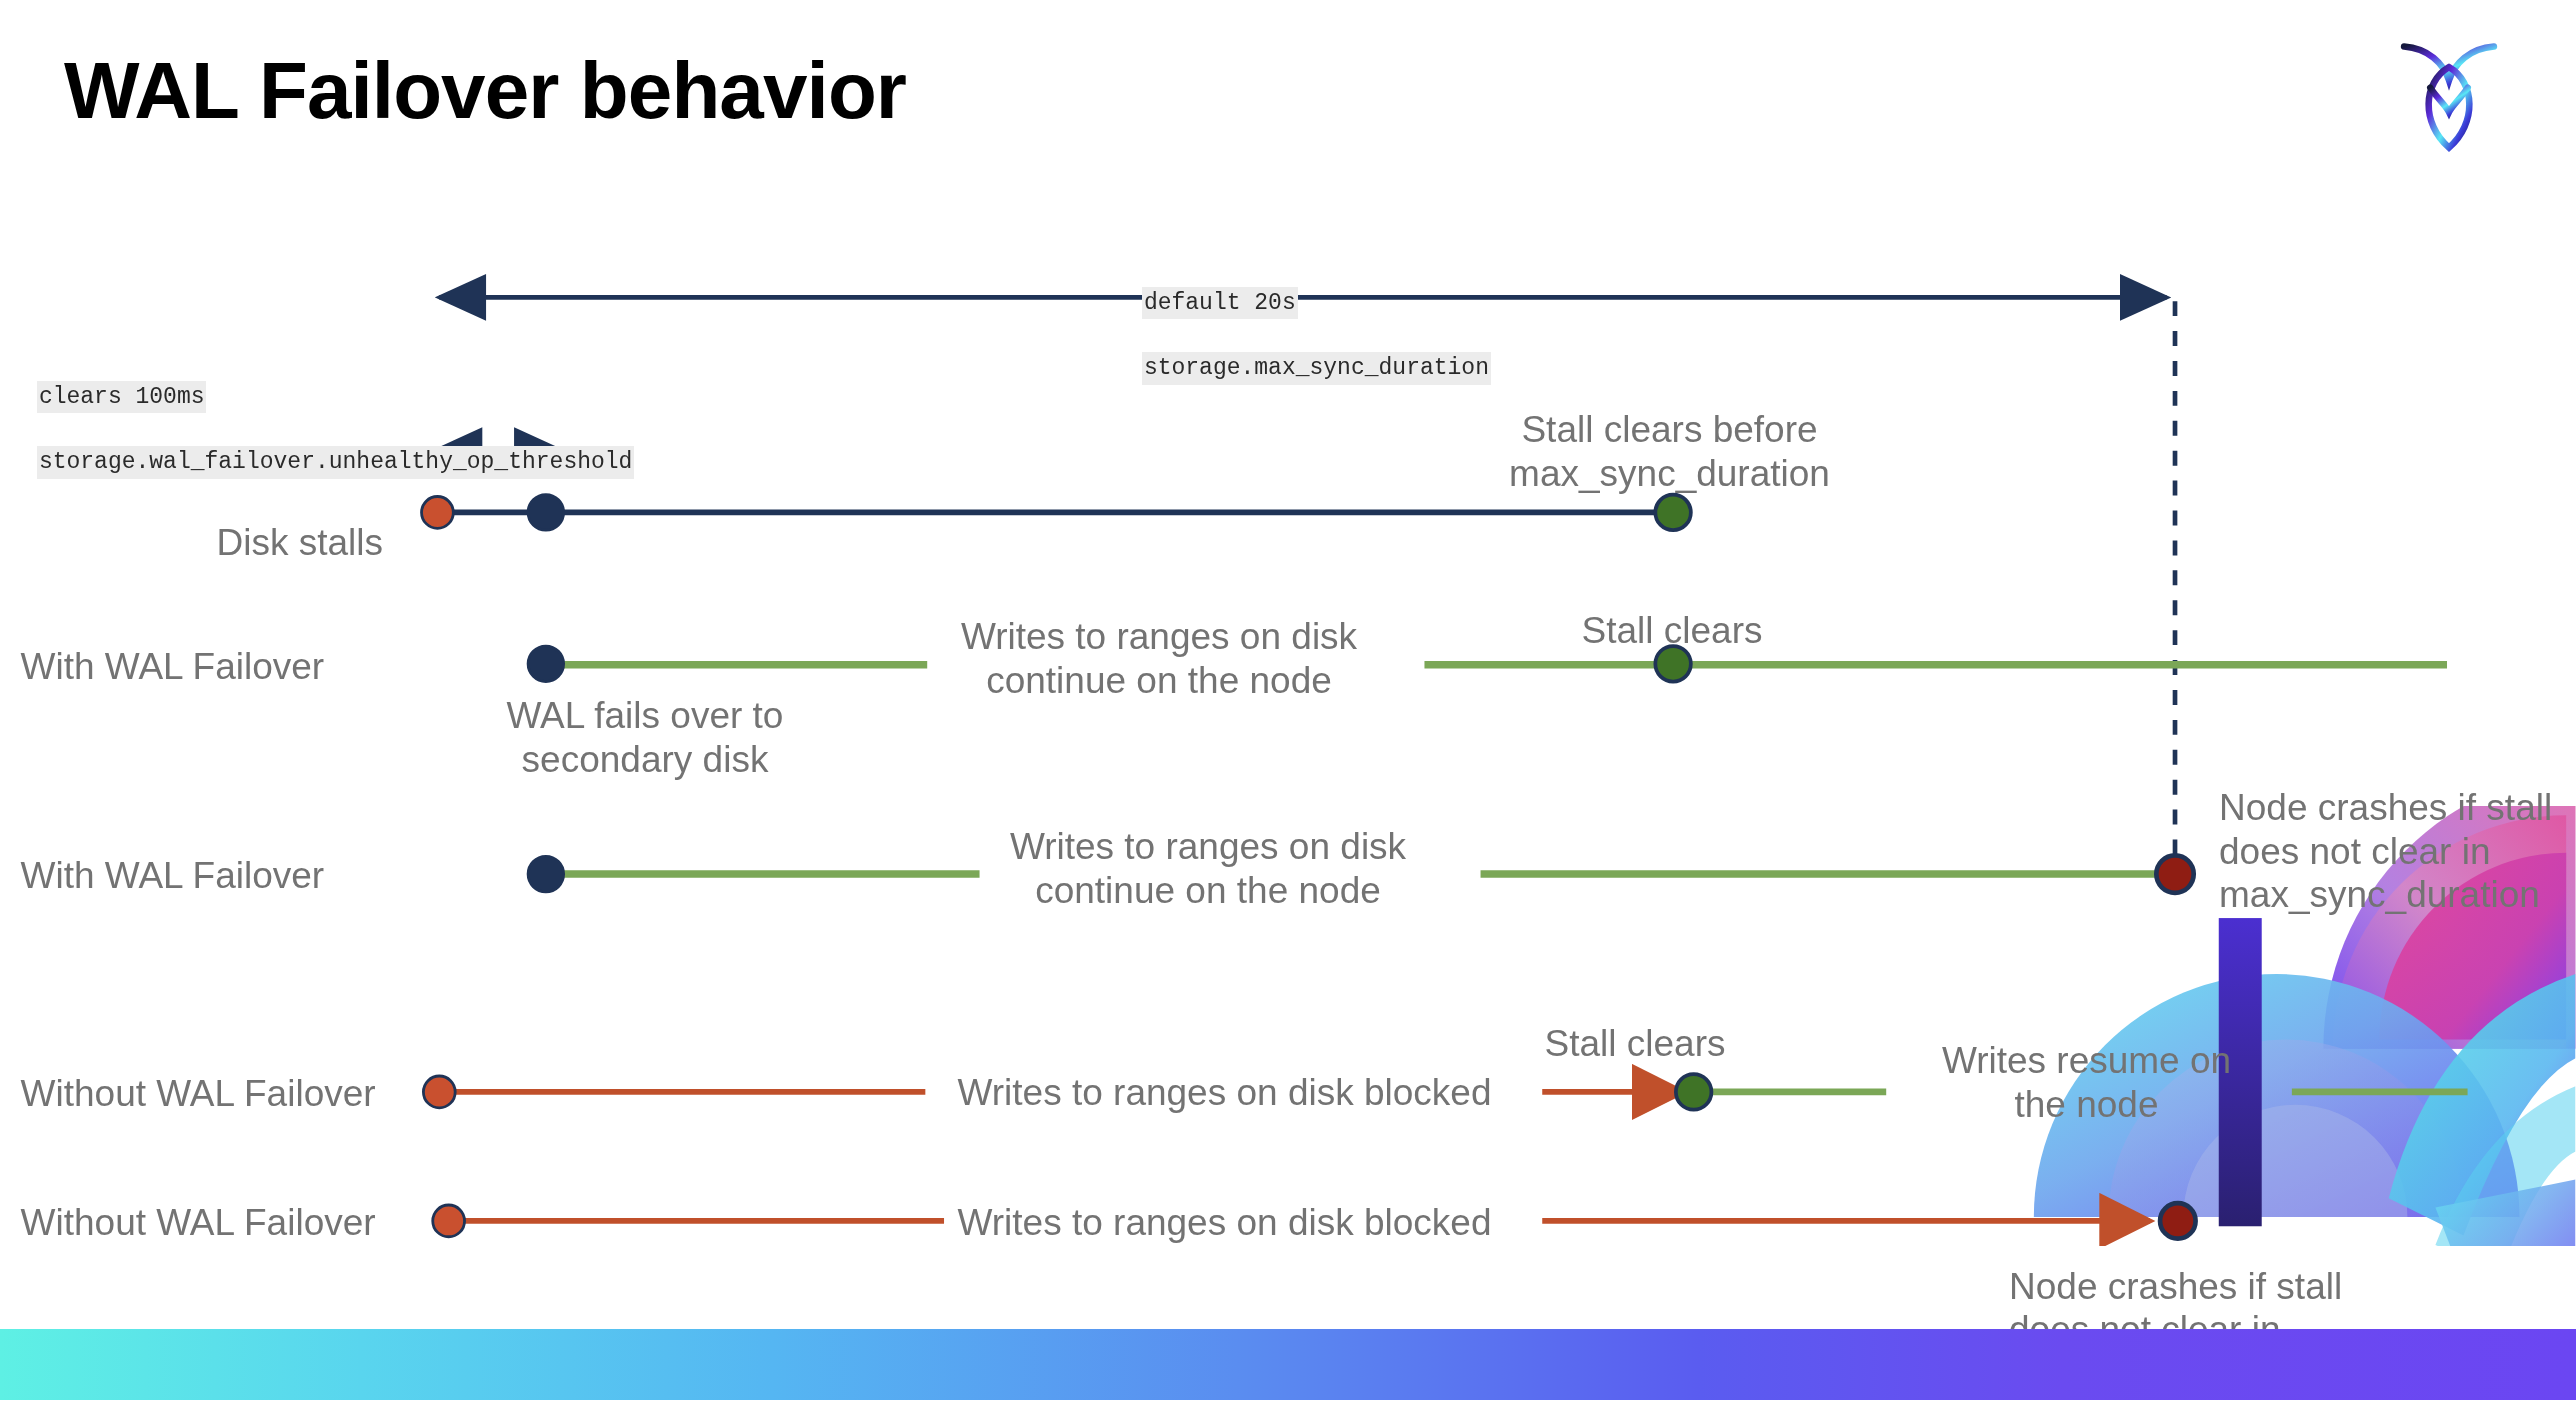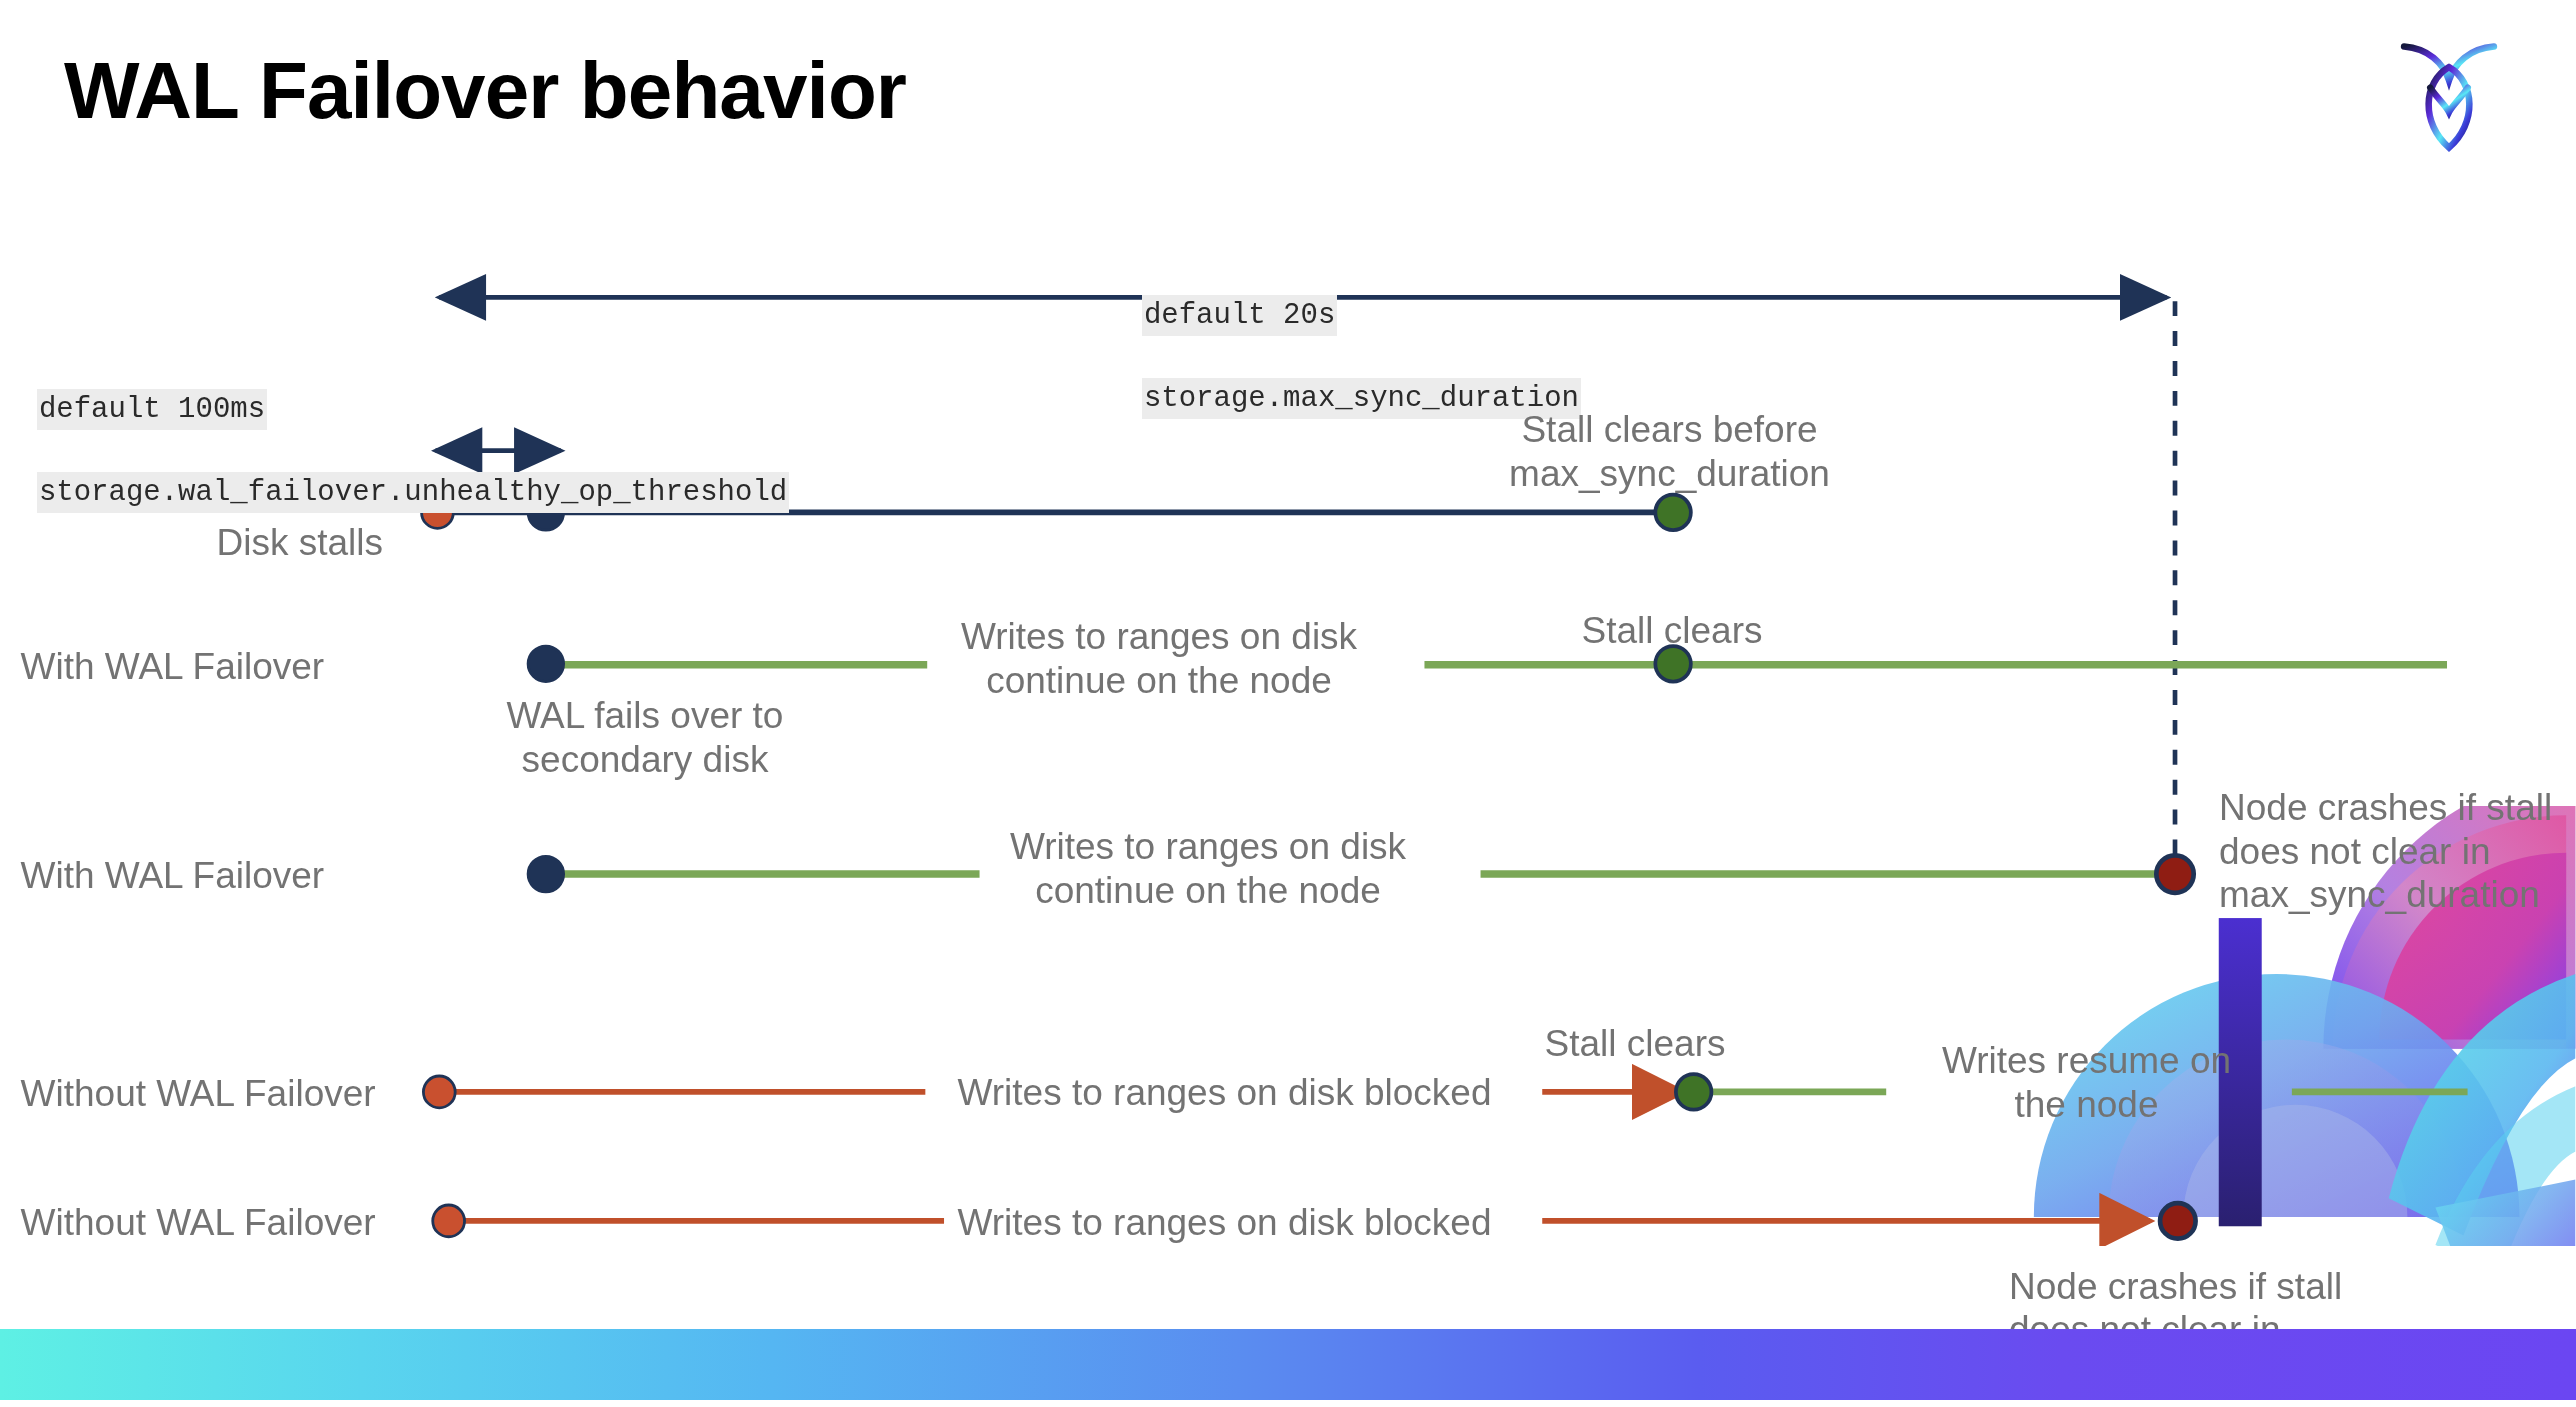--- a/index.html
+++ b/index.html
@@ -76,21 +76,21 @@
     position: absolute;
     color: #737373;
     font-size: 37px;
     line-height: 1.18;
     white-space: pre-line;
   }
   .lbl.row-name { font-size: 37px; }
   .code-note {
     position: absolute;
     font-family: "Liberation Mono", monospace;
-    font-size: 29px;
+    font-size: 23px;
     line-height: 1.42;
     color: #2a2a2a;
     white-space: pre-line;
   }
   .code-note span.bg {
     background: #ececec;
     display: inline-block;
     padding: 0 1.9px;
   }
   .ctr { text-align: center; }
@@ -256,21 +256,21 @@
       </g>
     </svg>
   </div>
 
   <div class="code-note" style="left:1142px; top:254px;">
     <span class="bg">default 20s</span><br>
     <span class="bg">storage.max_sync_duration</span>
   </div>
 
   <div class="code-note" style="left:37px; top:348px;">
-    <span class="bg">default 100ms</span><br>
+    <span class="bg">clears 100ms</span><br>
     <span class="bg">storage.wal_failover.unhealthy_op_threshold</span>
   </div>
 
   <div class="lbl row-name rgt" style="left:0px; top:521px; width:383px;">Disk stalls</div>
 
   <div class="lbl row-name" style="left:20.6px; top:645px;">With WAL Failover</div>
 
   <div class="lbl row-name" style="left:20.6px; top:854px;">With WAL Failover</div>
 
   <div class="lbl row-name" style="left:20.6px; top:1072px;">Without WAL Failover</div>

